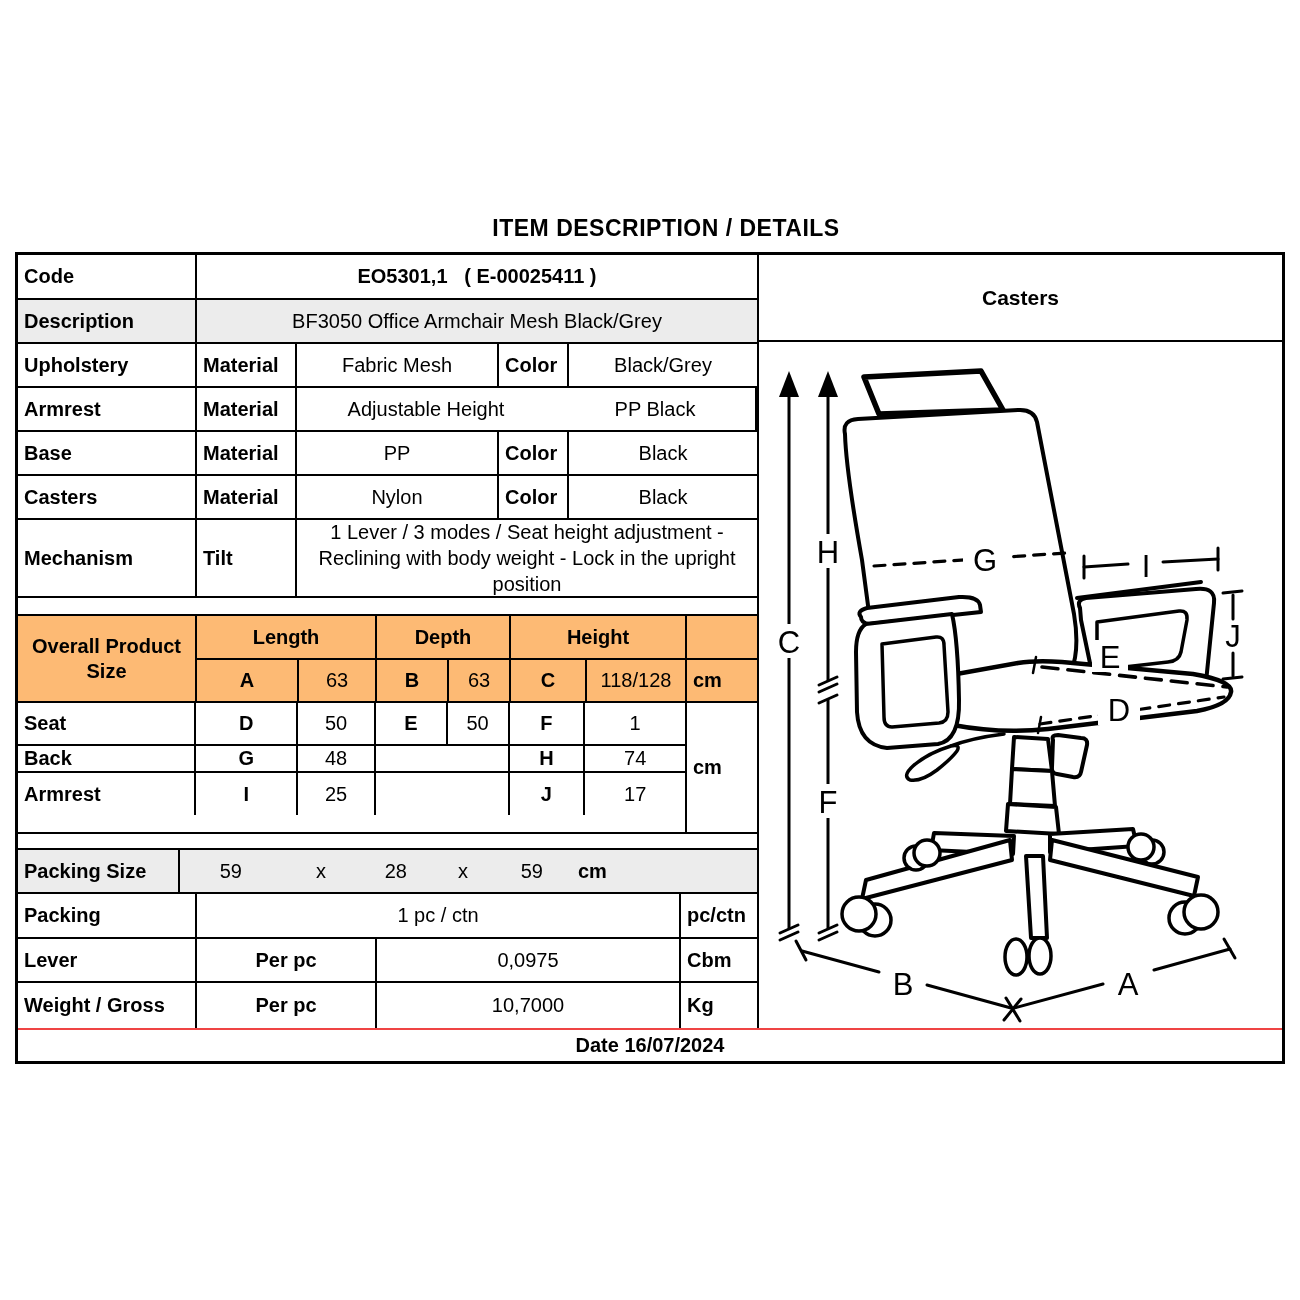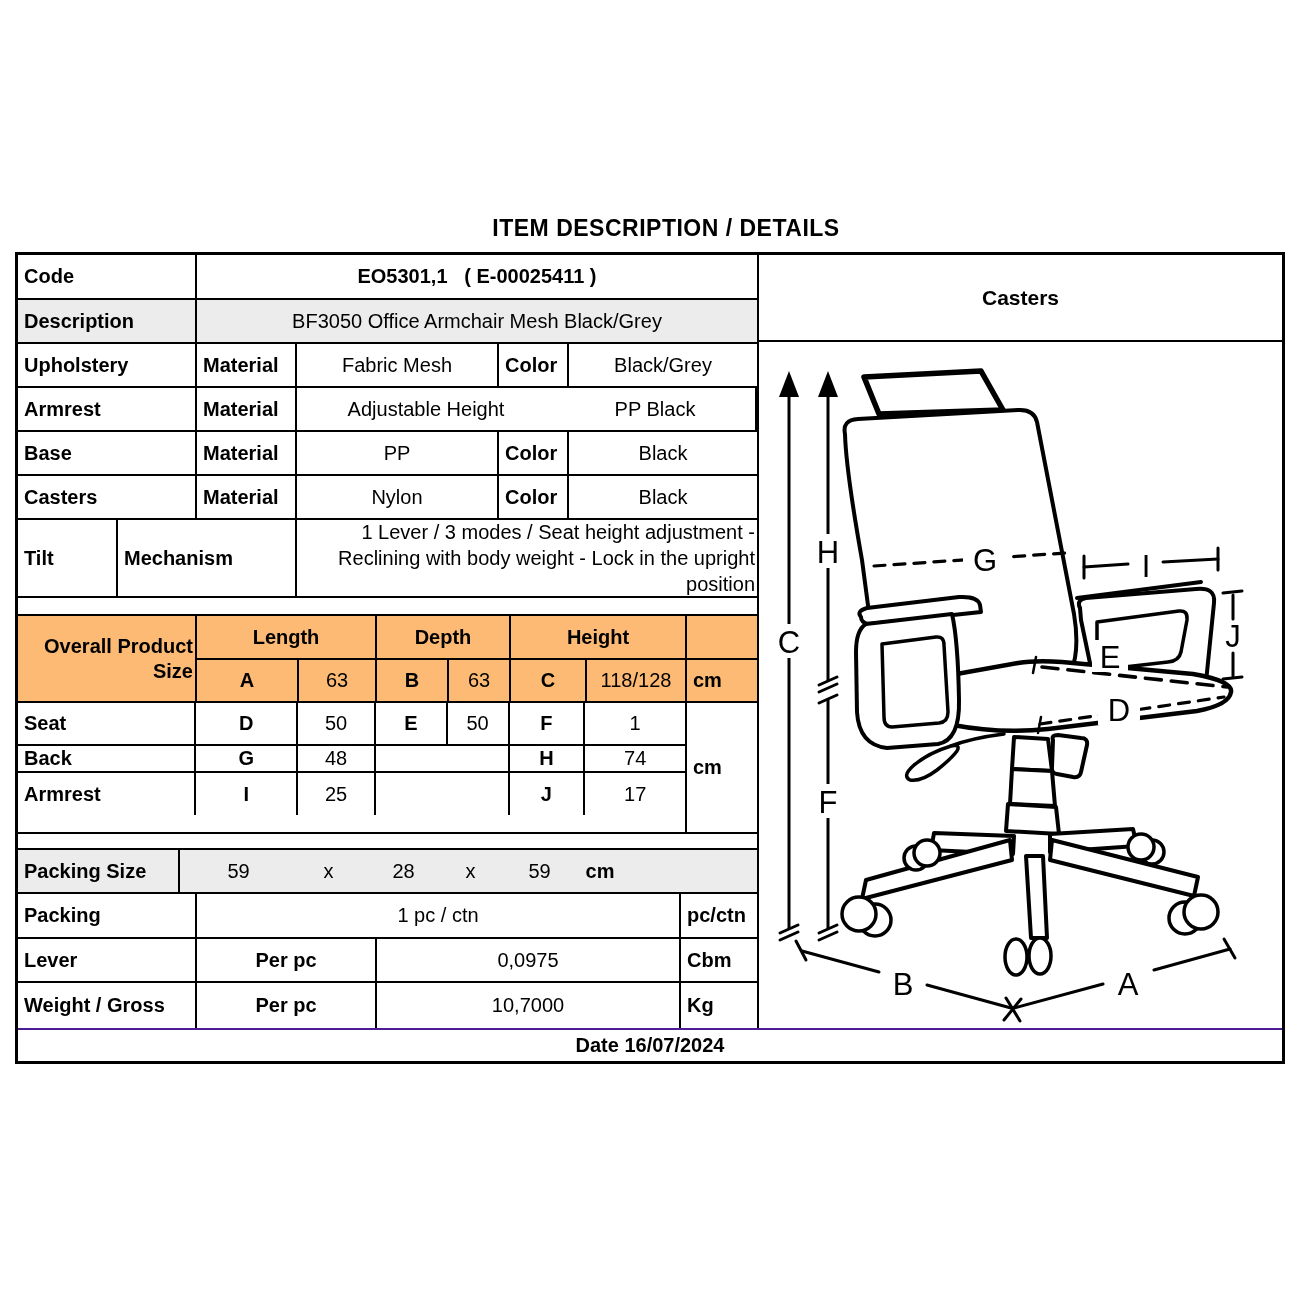--- a/index.html
+++ b/index.html
@@ -17,31 +17,31 @@
     border:3px solid #000;box-sizing:border-box;display:flex;flex-direction:column;
   }
   .main{display:flex;height:773px;}
   .left{width:741px;border-right:2px solid #000;box-sizing:border-box;display:flex;flex-direction:column;}
   .right{width:523px;display:flex;flex-direction:column;}
   .row{display:flex;border-bottom:2px solid #000;box-sizing:border-box;}
   .row.noline{border-bottom:none;}
   .c{box-sizing:border-box;border-right:2px solid #000;display:flex;align-items:center;
      padding:0 6px;font-size:20px;overflow:hidden;}
   .c.last{border-right:none;}
-  .c.ctr{justify-content:center;padding:0 2px;text-align:right;}
+  .c.ctr{justify-content:center;padding:0 2px;text-align:center;}
   .b{font-weight:bold;}
   .grey{background:#ECECEC;}
   .yellow{background:#fdba74;}
   .pre{white-space:pre;}
   .stack{display:flex;flex-direction:column;box-sizing:border-box;}
   .drawhead{height:87px;border-bottom:2px solid #000;box-sizing:border-box;
     display:flex;align-items:center;justify-content:center;font-size:21px;font-weight:bold;}
   .drawarea{height:686px;position:relative;}
   .drawarea svg{position:absolute;left:0;top:0;}
-  .daterow{height:33px;border-top:2px solid #4c1d95;box-sizing:border-box;display:flex;
+  .daterow{height:33px;border-top:2px solid #ef4444;box-sizing:border-box;display:flex;
     align-items:center;justify-content:center;font-size:20px;font-weight:bold;}
   svg text{font-family:"Liberation Sans", sans-serif;font-size:31px;fill:#000;}
 </style>
 </head>
 <body>
 
 <div class="title">ITEM DESCRIPTION / DETAILS</div>
 
 <div class="sheet">
   <div class="main">
@@ -83,22 +83,22 @@
 
       <div class="row" style="height:44px">
         <div class="c b" style="width:179px">Casters</div>
         <div class="c b" style="width:100px">Material</div>
         <div class="c ctr" style="width:202px">Nylon</div>
         <div class="c b" style="width:70px">Color</div>
         <div class="c ctr last" style="width:188px">Black</div>
       </div>
 
       <div class="row" style="height:78px">
+        <div class="c b" style="width:179px">Mechanism</div>
         <div class="c b" style="width:100px">Tilt</div>
-        <div class="c b" style="width:179px">Mechanism</div>
         <div class="c ctr last" style="width:460px;line-height:26px">1 Lever / 3 modes / Seat height adjustment - Reclining with body weight - Lock in the upright position</div>
       </div>
 
       <div class="row" style="height:18px"></div>
 
       <div class="row yellow" style="height:87px">
         <div class="c ctr b" style="width:179px;line-height:25px">Overall Product Size</div>
         <div class="stack" style="width:560px">
           <div class="row" style="height:44px">
             <div class="c ctr b" style="width:180px">Length</div>
@@ -146,21 +146,21 @@
             <div class="c ctr last" style="width:100px">17</div>
           </div>
         </div>
         <div class="c b last" style="width:70px">cm</div>
       </div>
 
       <div class="row" style="height:16px"></div>
 
       <div class="row grey" style="height:44px">
         <div class="c b" style="width:179px">Packing Size</div>
-        <div class="c last" style="width:644px;padding:8px">
+        <div class="c last" style="width:644px;padding:0">
           <span style="width:102px;text-align:center">59</span>
           <span style="width:78px;text-align:center">x</span>
           <span style="width:72px;text-align:center">28</span>
           <span style="width:62px;text-align:center">x</span>
           <span style="width:76px;text-align:center">59</span>
           <span class="b" style="padding-left:8px">cm</span>
         </div>
       </div>
 
       <div class="row" style="height:45px">

